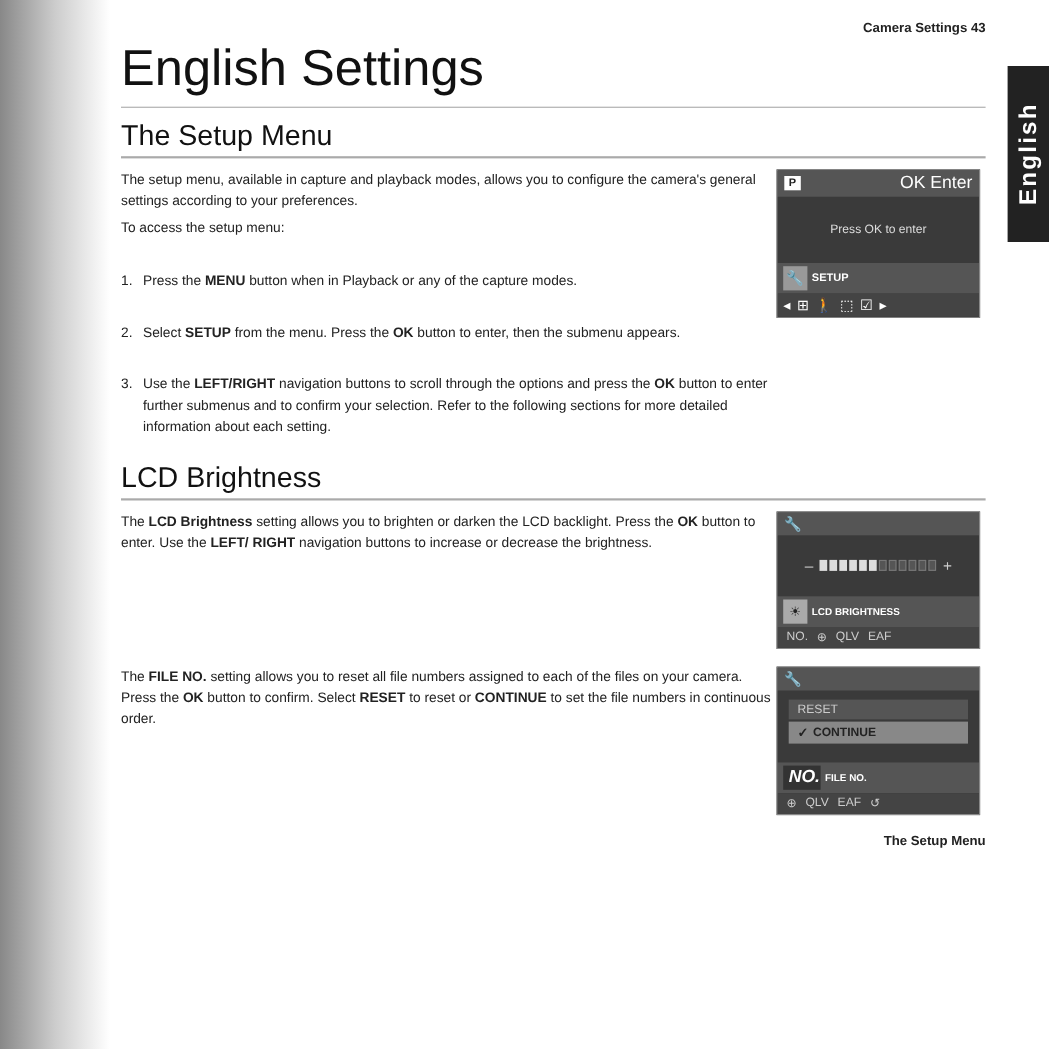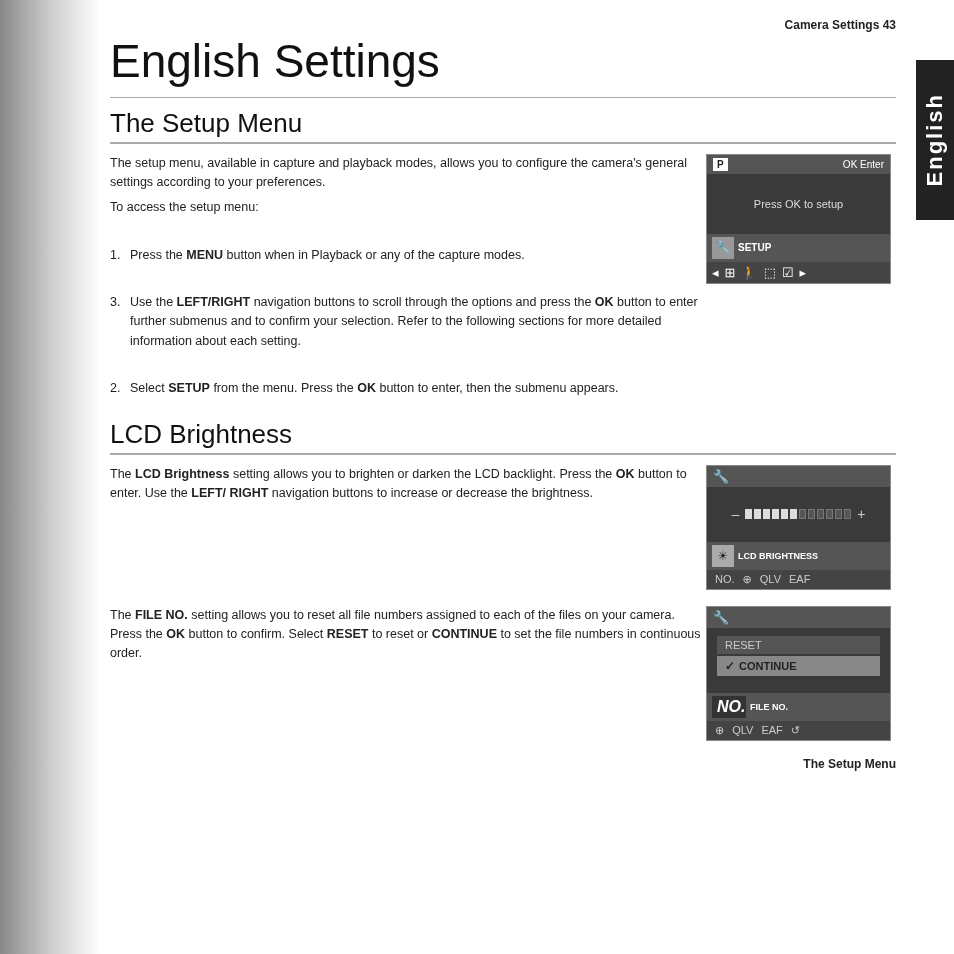--- a/index.html
+++ b/index.html
@@ -167,21 +167,21 @@
 
     .ui-setup-top-bar .p-badge {
       background: #fff;
       color: #222;
       font-weight: bold;
       font-size: 10px;
       padding: 1px 4px;
     }
 
     .ui-setup-top-bar .ok-enter {
-      font-size: 10px;
+      font-size: 16px;
       color: #fff;
     }
 
     .ui-setup-middle {
       background: #3a3a3a;
       padding: 16px 10px;
       text-align: center;
       font-size: 11px;
       color: #ddd;
       min-height: 60px;
@@ -451,37 +451,37 @@
     <div class="two-col">
       <div class="left-col">
         <p class="body-text intro-text">
           <span>The setup menu, available in capture and playback modes, allows you to configure the camera's general settings according to your preferences.</span>
         </p>
         <p class="body-text to-access">To access the setup menu:</p>
         <ol class="numbered-list">
           <li class="body-text" data-num="1">
             Press the <b>MENU</b> button when in Playback or any of the capture modes.
           </li>
+          <li class="body-text" data-num="2">
+            Select <b>SETUP</b> from the menu. Press the <b>OK</b> button to enter, then the submenu appears.
+          </li>
           <li class="body-text" data-num="3">
             Use the <b>LEFT/RIGHT</b> navigation buttons to scroll through the options and press the <b>OK</b> button to enter further submenus and to confirm your selection. Refer to the following sections for more detailed information about each setting.
-          </li>
-          <li class="body-text" data-num="2">
-            Select <b>SETUP</b> from the menu. Press the <b>OK</b> button to enter, then the submenu appears.
           </li>
         </ol>
       </div>
 
       <div class="right-col">
         <div class="camera-ui ui-setup">
           <div class="ui-setup-top-bar">
             <span class="p-badge">P</span>
             <span class="ok-enter">OK Enter</span>
           </div>
           <div class="ui-setup-middle">
-            <span>Press OK to setup</span>
+            <span>Press OK to enter</span>
           </div>
           <div class="ui-setup-bottom">
             <div class="wrench-icon">🔧</div>
             <span class="setup-label">SETUP</span>
           </div>
           <div class="ui-setup-icons-bar">
             <span>◂</span>
             <span>⊞</span>
             <span>🚶</span>
             <span>⬚</span>

